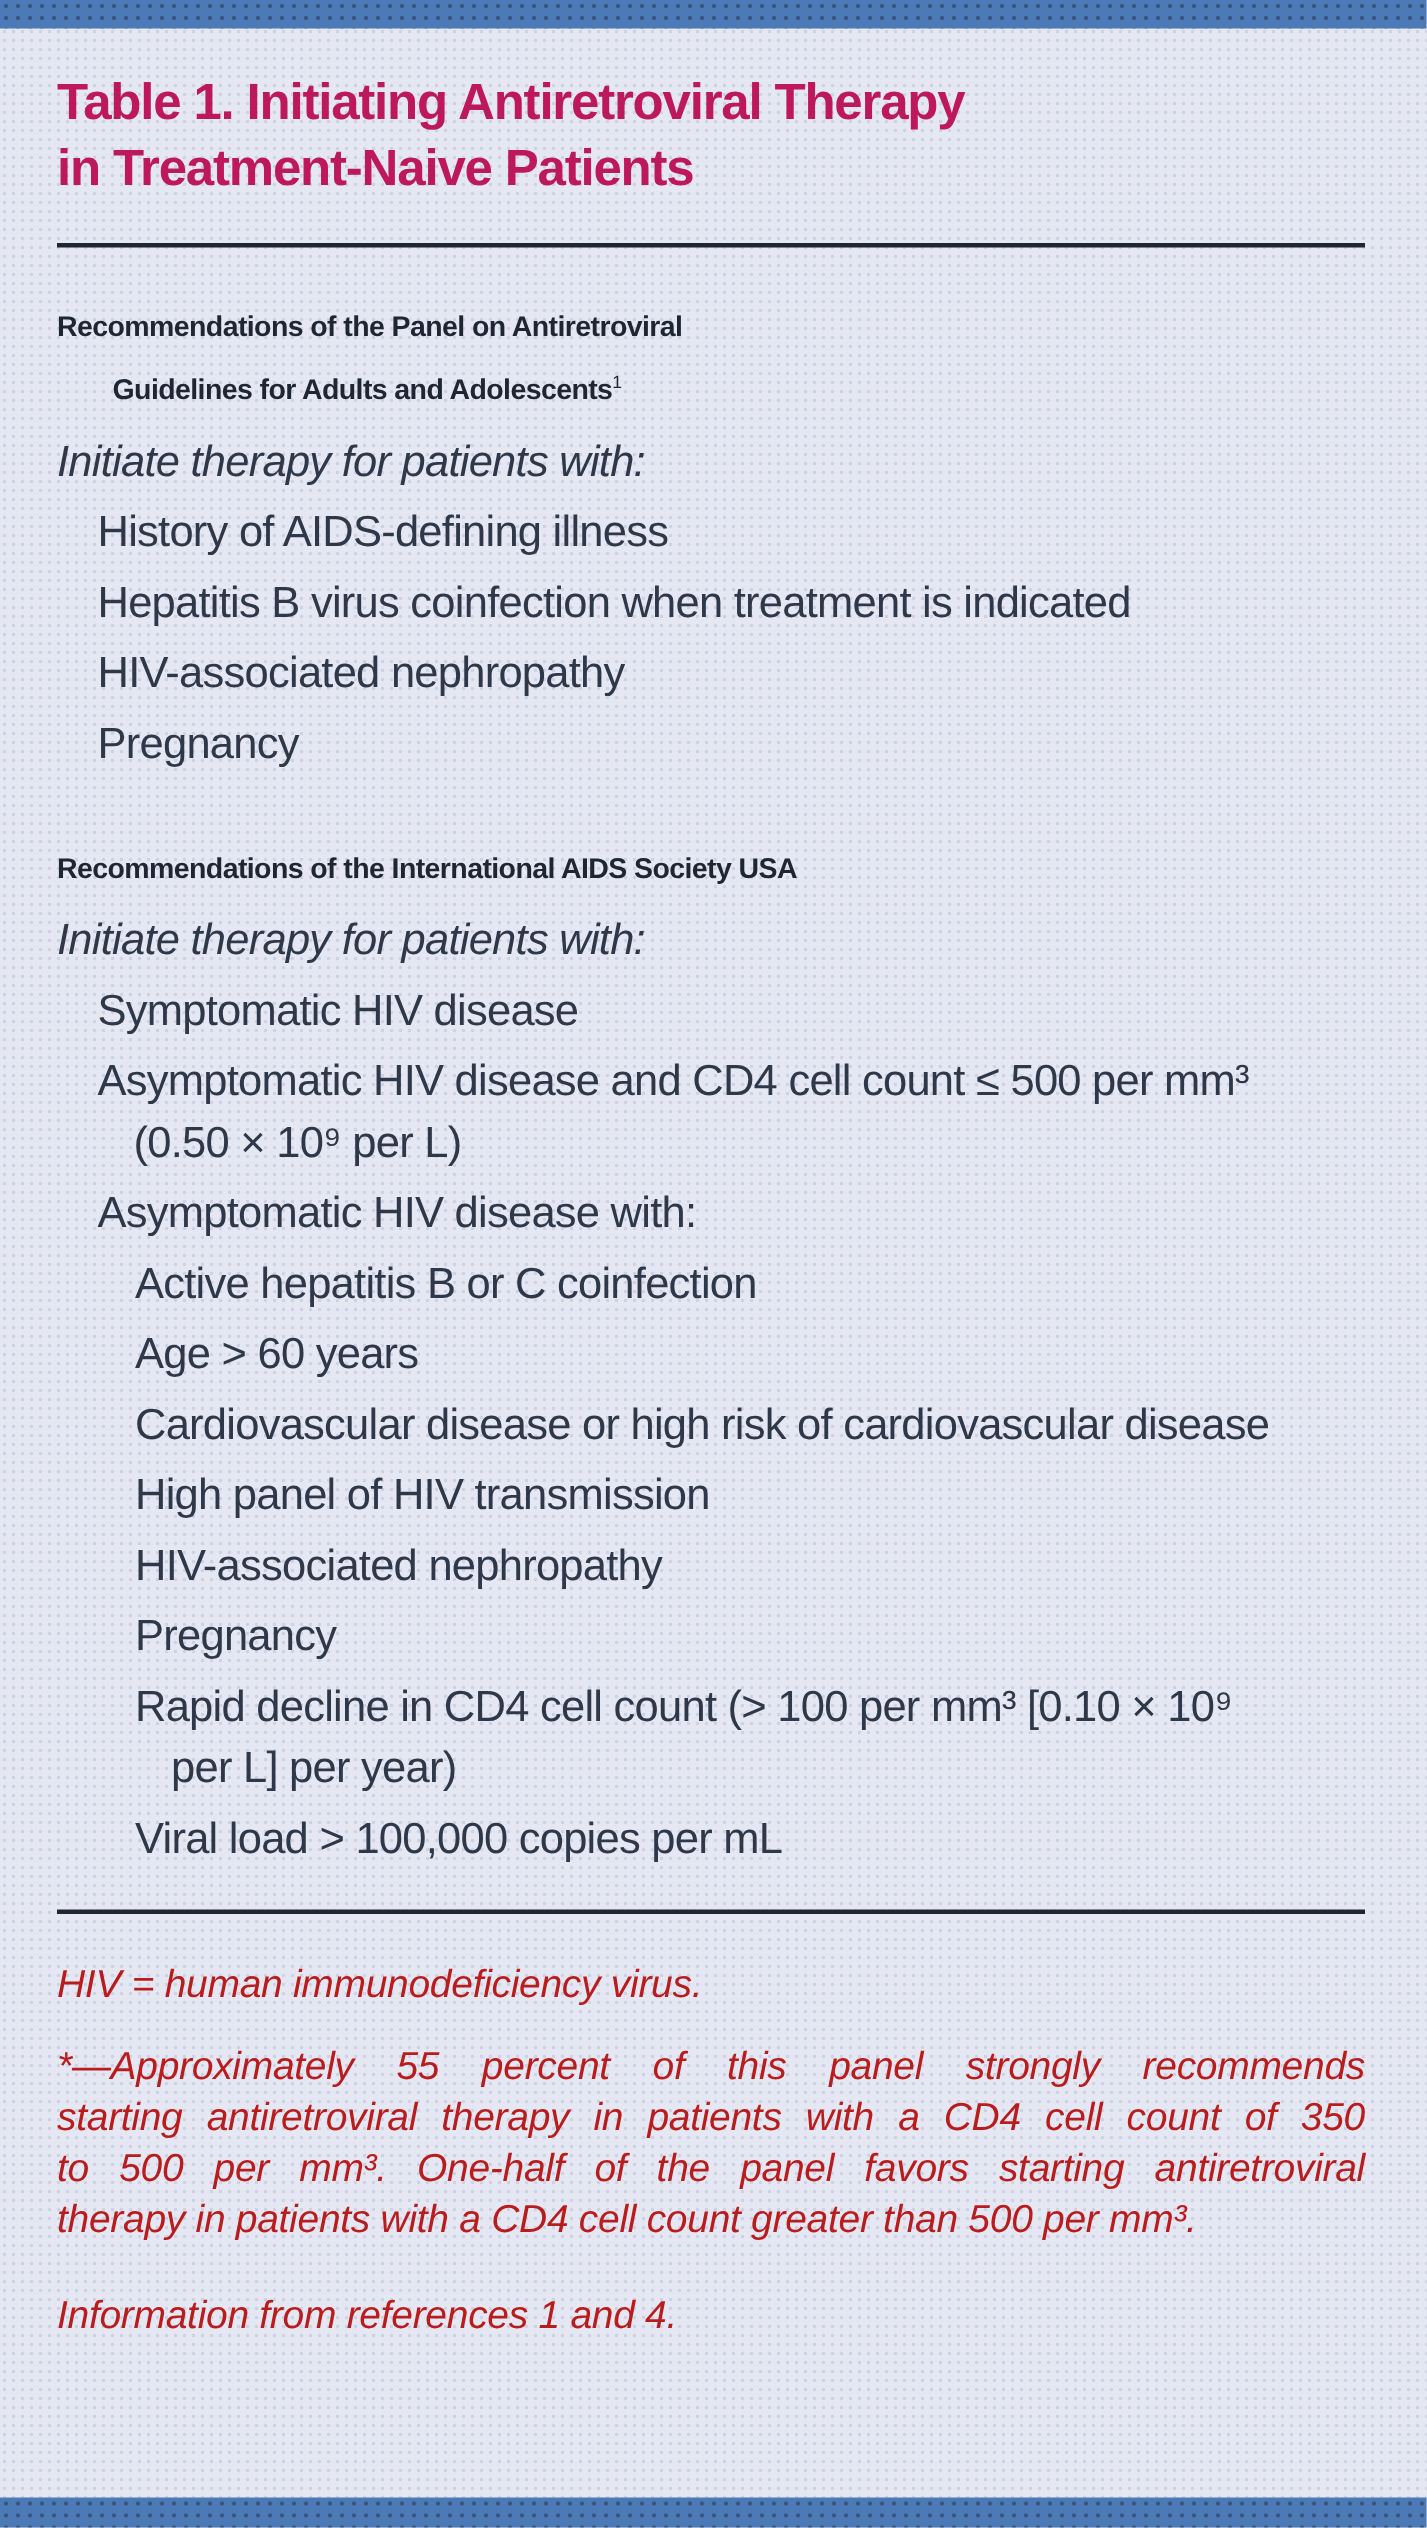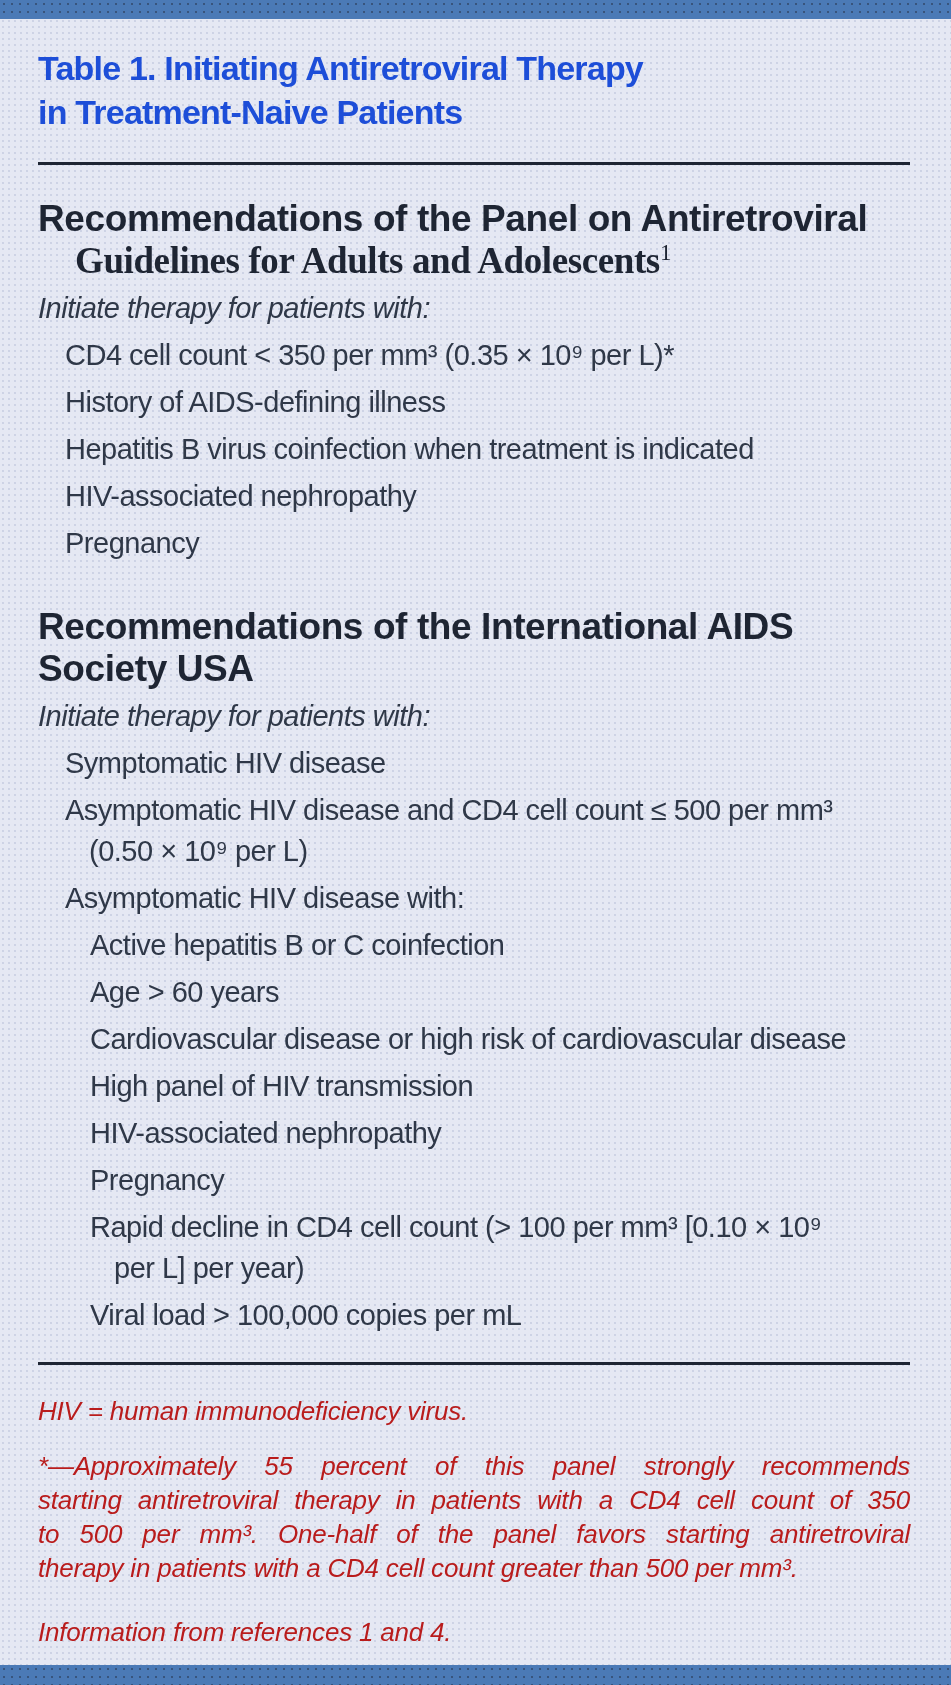--- a/index.html
+++ b/index.html
@@ -31,44 +31,44 @@
     position: absolute;
     left: 38px;
     right: 41px;
     top: 46px;
   }
 
   .title {
     margin: 0;
     font-size: 34px;
     font-weight: 700;
-    color: #1d4ed8;
+    color: #be185d;
     line-height: 44px;
     letter-spacing: -0.8px;
   }
   .tline { display: block; }
 
   .rule {
     border: 0;
     border-top: 3px solid #1e2533;
     height: 0;
   }
   .rule1 { margin-top: 28px; }
   .rule2 { margin-top: 26px; }
 
   .sheading {
-    font-size: 37px;
+    font-size: 19px;
     font-weight: 700;
     line-height: 42px;
     color: #1e2533;
     letter-spacing: -0.4px;
   }
   .sheading.s1 { margin-top: 33px; }
   .sheading.s2 { margin-top: 42px; }
-  .shl2 { padding-left: 37px; font-family: Liberation Serif, serif; }
+  .shl2 { padding-left: 37px; }
   sup.ref {
     font-weight: 400;
     font-size: 0.62em;
     line-height: 0;
   }
 
   .row {
     font-size: 29px;
     line-height: 41px;
     margin-top: 6px;
@@ -108,21 +108,20 @@
   </h1>
 
   <div class="rule rule1"></div>
 
   <div class="sheading s1">
     <div>Recommendations of the Panel on Antiretroviral</div>
     <div class="shl2"><span>Guidelines for Adults and Adolescents</span><sup class="ref">1</sup></div>
   </div>
 
   <div class="row lvl0">Initiate therapy for patients with:</div>
-  <div class="row lvl1">CD4 cell count &lt; 350 per mm³ (0.35 × 10⁹ per L)*</div>
   <div class="row lvl1">History of AIDS-defining illness</div>
   <div class="row lvl1">Hepatitis B virus coinfection when treatment is indicated</div>
   <div class="row lvl1">HIV-associated nephropathy</div>
   <div class="row lvl1">Pregnancy</div>
 
   <div class="sheading s2">
     <div>Recommendations of the International AIDS Society USA</div>
   </div>
 
   <div class="row lvl0">Initiate therapy for patients with:</div>

